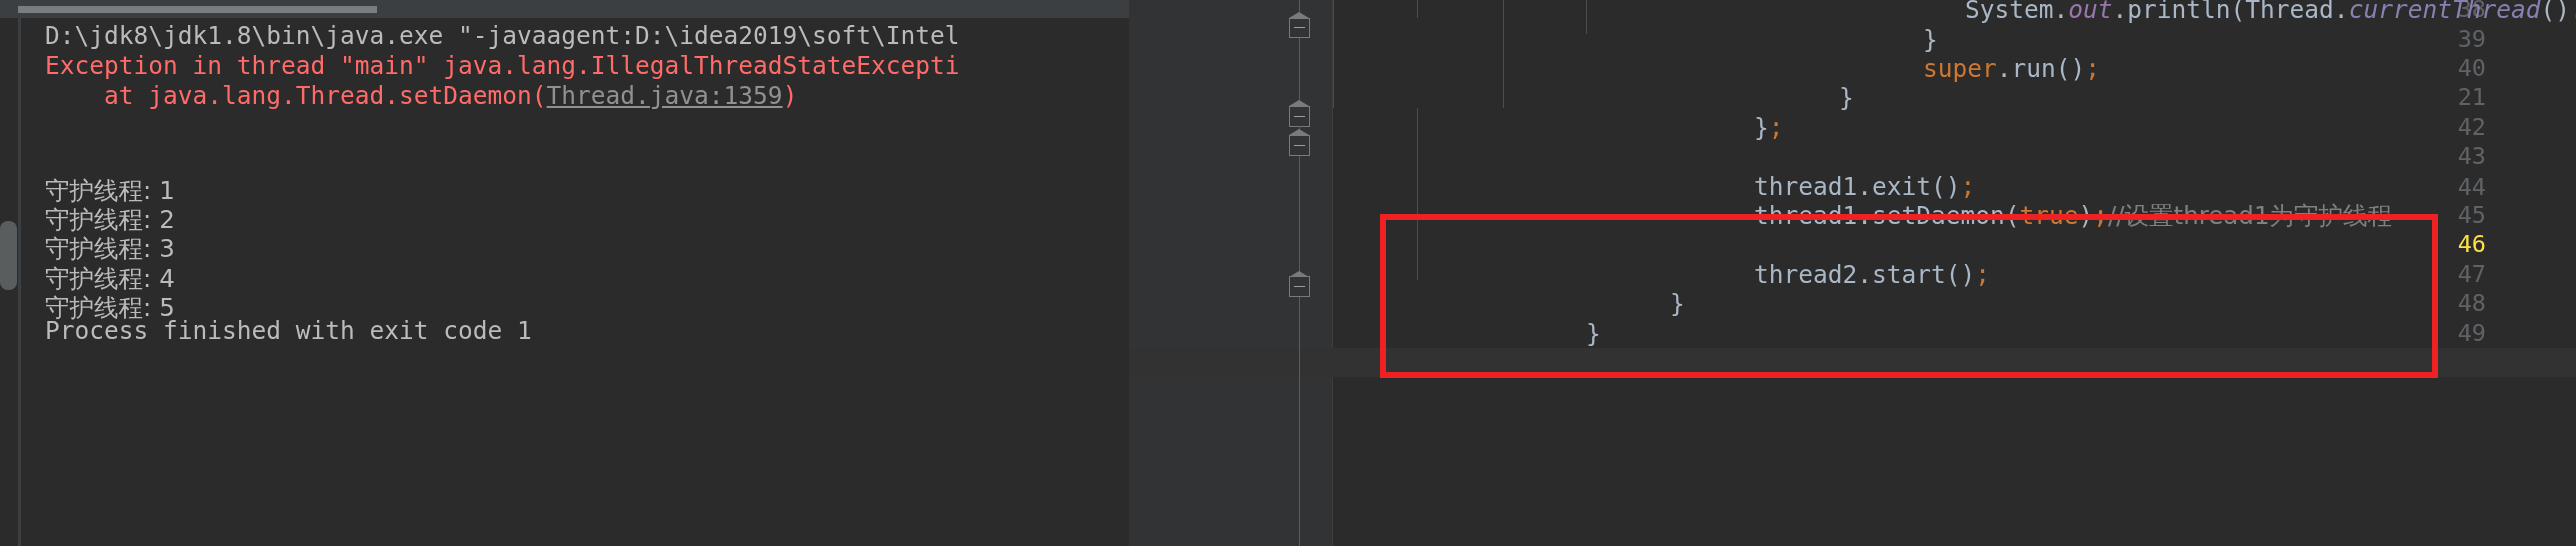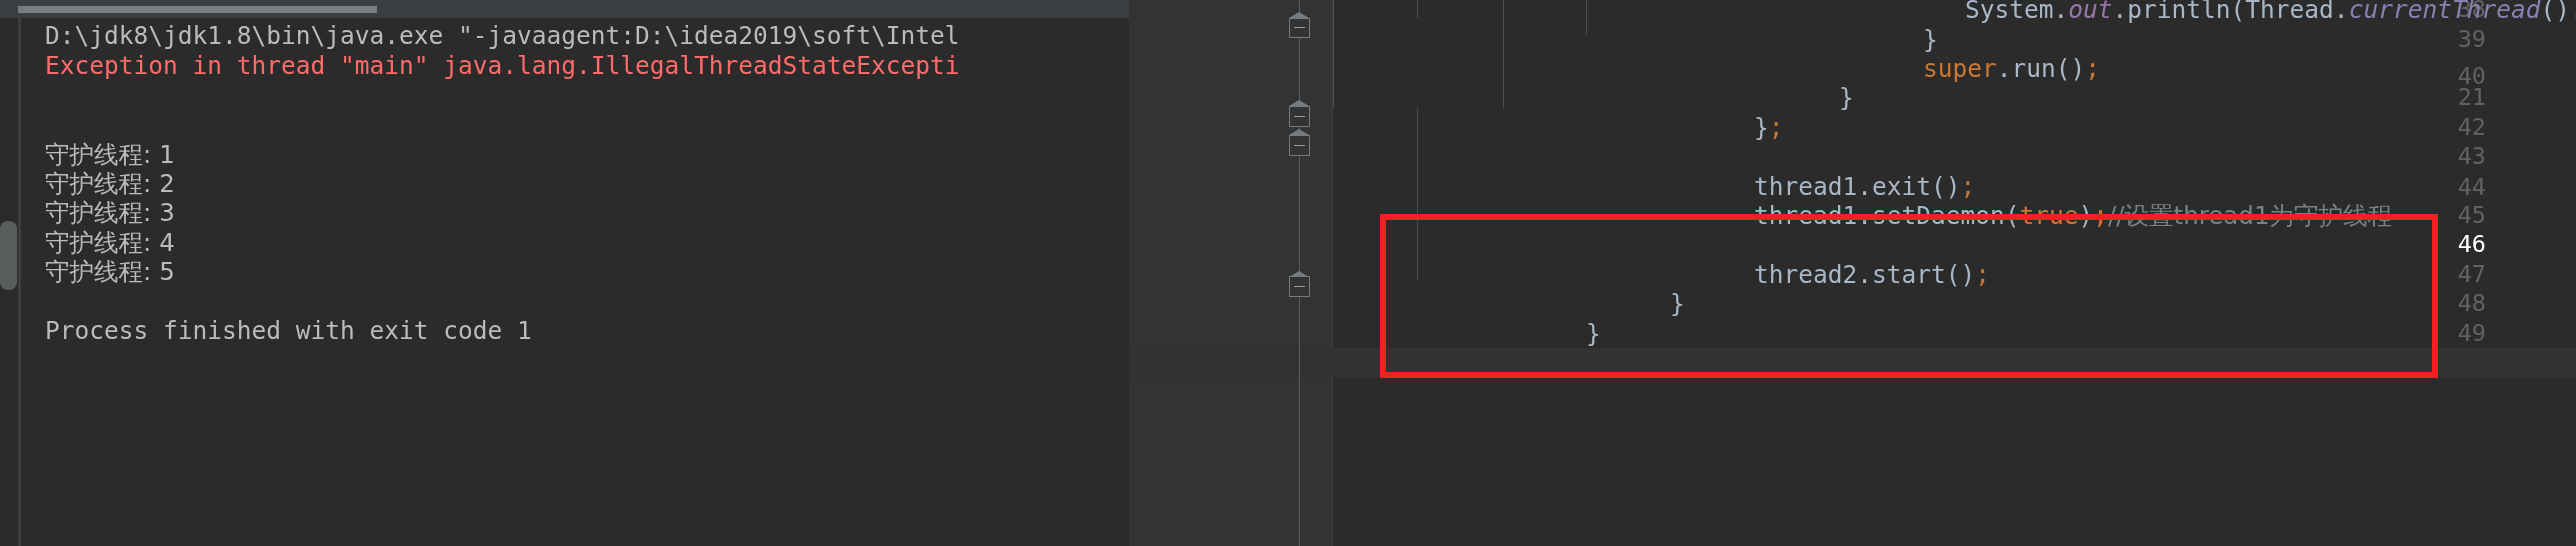--- a/index.html
+++ b/index.html
@@ -34,42 +34,42 @@
   .cline{
     position:absolute;left:23.5px;white-space:pre;
     font-size:24.5px;line-height:29px;
     font-family:"DejaVu Sans Mono","Liberation Mono",monospace;
     letter-spacing:0px;
   }
   .c-white{color:#bbbbbb;}
   .c-red{color:#ff6b68;}
   .c-gray-link{color:#919191;text-decoration:underline;}
   .c-blue-link{color:#287bde;text-decoration:underline;}
-  .c-cjk{font-family:"DejaVu Sans","Liberation Sans",sans-serif;}
+  .c-cjk{font-family:"DejaVu Sans","Liberation Sans",sans-serif;margin-top:36px;}
 
   
   .editor-pane{
     position:absolute;left:1129px;top:0;width:1447px;height:547px;
     background:#2b2b2b;overflow:hidden;
   }
   .gutter{
     position:absolute;left:0;top:0;width:137px;height:547px;background:#313335;
   }
   .gutter-fold-col{
     position:absolute;left:137px;top:0;width:67px;height:547px;background:#313335;
   }
   .gutter-edge{
     position:absolute;left:203px;top:0;width:1px;height:547px;background:#3b3d3f;
   }
   .lnum{
     position:absolute;right:90px;width:118px;text-align:right;
     color:#606366;font-size:23.5px;line-height:29px;
     font-family:"DejaVu Sans Mono","Liberation Mono",monospace;
   }
-  .lnum.current{color:#ffffff;}
+  .lnum.current{color:#fde047;}
 
   .foldline{
     position:absolute;left:170px;width:1px;background:#5a5c5e;
   }
   .foldbox{
     position:absolute;left:160px;width:20.6px;height:20.6px;
     border:1px solid #787b7d;background:#313335;
     box-sizing:border-box;
   }
   .foldbox:after{
@@ -124,20 +124,21 @@
 
     <div class="console-vsep"></div>
     <div class="console-scroll-thumb"></div>
 
     <div class="console-body">
 
       <div class="cline c-white" style="top:3.9px;">D:\jdk8\jdk1.8\bin\java.exe "-javaagent:D:\idea2019\soft\Intel</div>
 
       <div class="cline c-red" style="top:33px;">Exception in thread "main" java.lang.IllegalThreadStateExcepti</div>
 
+      <div class="cline c-red" style="top:63px;"><span>    at java.lang.Thread.setDaemon(</span><span class="c-gray-link">Thread.java:1359</span><span>)</span></div>
 
 
       <div class="cline c-white c-cjk" style="top:122px;">守护线程: 1</div>
       <div class="cline c-white c-cjk" style="top:151px;">守护线程: 2</div>
       <div class="cline c-white c-cjk" style="top:180px;">守护线程: 3</div>
       <div class="cline c-white c-cjk" style="top:210px;">守护线程: 4</div>
       <div class="cline c-white c-cjk" style="top:239px;">守护线程: 5</div>
 
       <div class="cline c-white" style="top:269px;"></div>
 
@@ -148,21 +149,21 @@
   <div class="editor-pane">
 
     <div class="gutter"></div>
     <div class="gutter-fold-col"></div>
     <div class="gutter-edge"></div>
 
     <div class="cur-line-hl" style="top:348px;left:0;width:1447px;"></div>
 
     <div class="lnum" style="top:-4.9px;">38</div>
     <div class="lnum" style="top:24.5px;">39</div>
-    <div class="lnum" style="top:62px;">40</div>
+    <div class="lnum" style="top:54px;">40</div>
     <div class="lnum" style="top:83px;">21</div>
     <div class="lnum" style="top:113px;">42</div>
     <div class="lnum" style="top:142px;">43</div>
     <div class="lnum" style="top:173px;text-align:right;">44</div>
     <div class="lnum" style="top:201px;">45</div>
     <div class="lnum current" style="top:230px;">46</div>
     <div class="lnum" style="top:260px;">47</div>
     <div class="lnum" style="top:289px;">48</div>
     <div class="lnum" style="top:319px;">49</div>
 

